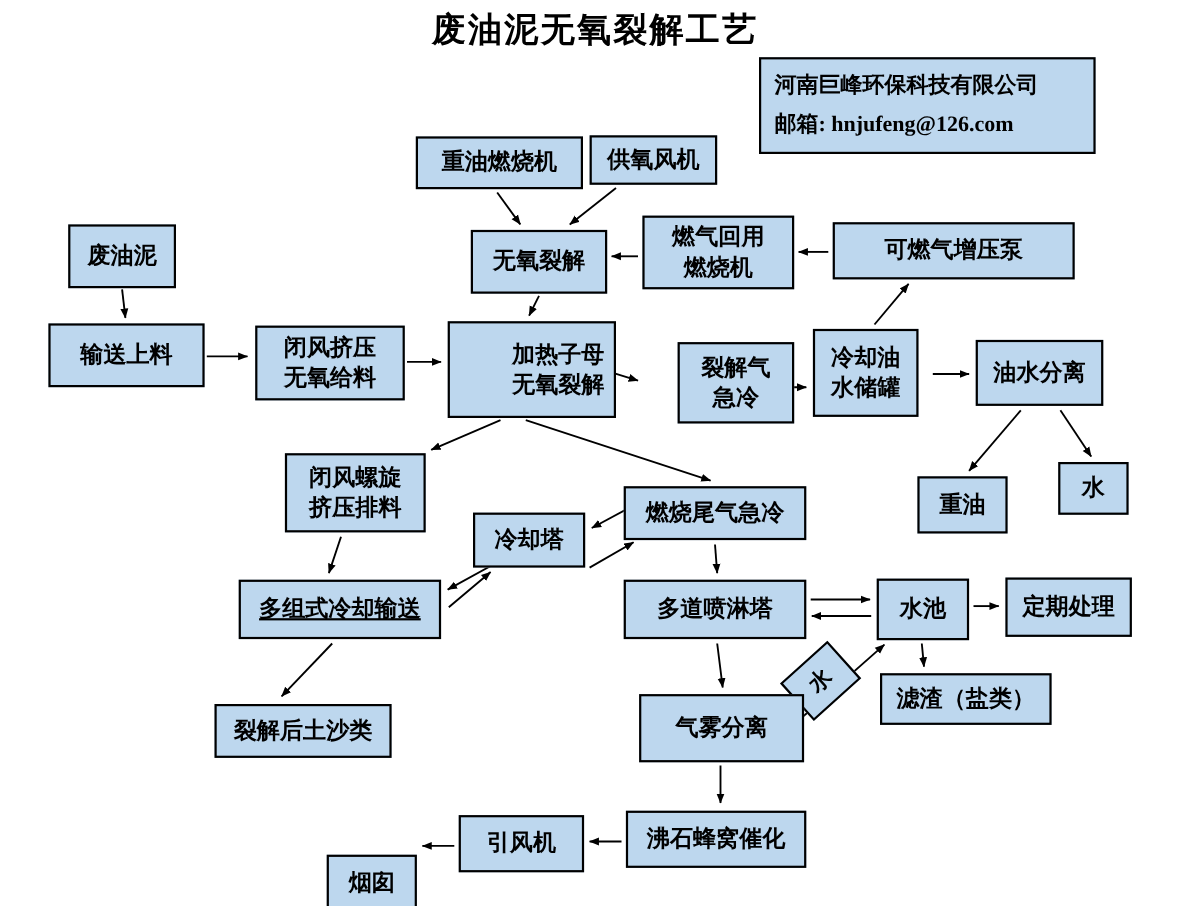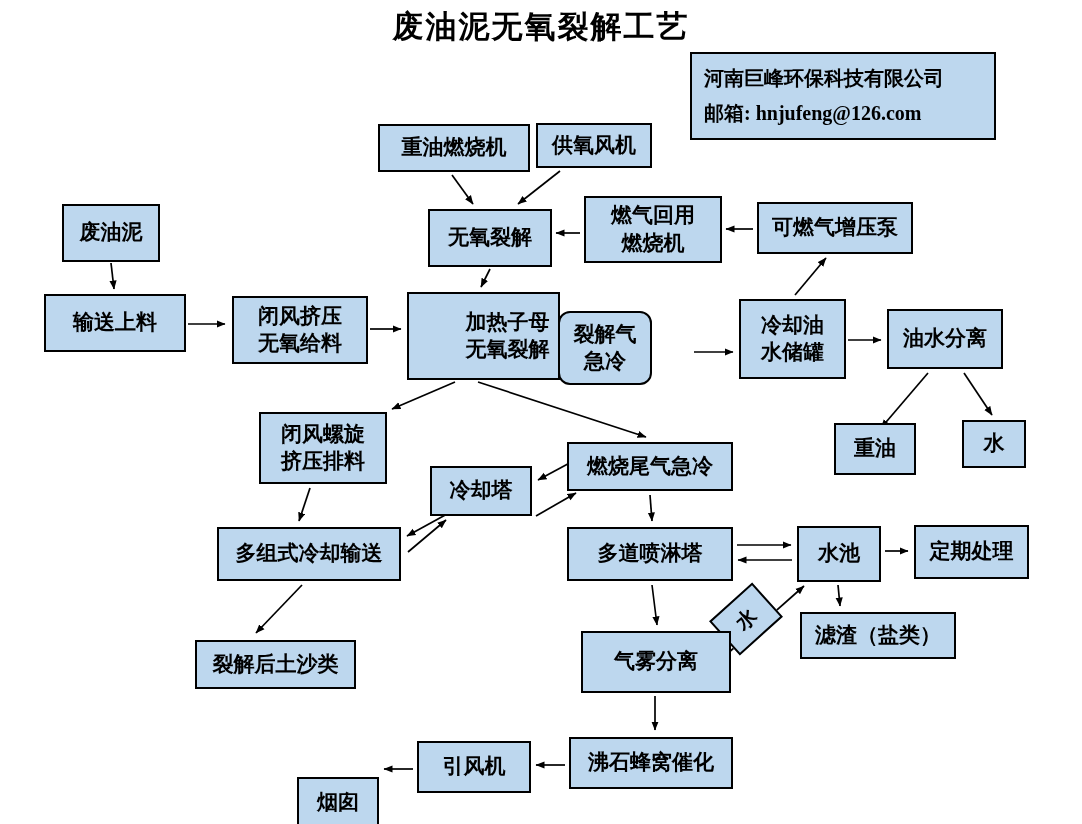--- a/index.html
+++ b/index.html
@@ -20,34 +20,34 @@
   }
   .node span{display:block;white-space:nowrap;}
   #company{align-items:flex-start;padding-left:12px;font-size:20px;line-height:1.75;}
   #water-diamond{transform:rotate(-42deg);font-size:20px;}
   
   #company{left:690px;top:52px;width:306px;height:88px;}
   #heavy-oil-burner{left:378px;top:124px;width:152px;height:48px;}
   #oxygen-fan{left:536px;top:123px;width:116px;height:45px;}
   #combustion-system{left:428px;top:209px;width:124px;height:58px;}
   #gas-reuse-burner{left:584px;top:196px;width:138px;height:67px;}
-  #gas-booster-pump{left:757px;top:202px;width:156px;height:52px;}
+  #gas-booster-pump{left:757px;top:202px;width:220px;height:52px;}
   #waste-oil-sludge{left:62px;top:204px;width:98px;height:58px;}
   #conveying-feed{left:44px;top:294px;width:142px;height:58px;}
   #airlock-extrude-feed{left:232px;top:296px;width:136px;height:68px;}
   #heating-pyrolysis{left:407px;top:292px;width:153px;height:88px;padding-left:48px;}
-  #pyrolysis-gas-quench{left:558px;top:311px;width:94px;height:74px;border-radius:12px;}
-  #cooling-oil-water-tank{left:739px;top:299px;width:107px;height:80px;}
+  #pyrolysis-gas-quench{left:616px;top:311px;width:106px;height:74px;}
+  #cooling-oil-water-tank{left:739px;top:299px;width:96px;height:80px;}
   #oil-water-separation{left:887px;top:309px;width:116px;height:60px;}
-  #heavy-oil{left:834px;top:423px;width:82px;height:52px;}
+  #heavy-oil{left:834px;top:433px;width:82px;height:52px;}
   #water-out{left:962px;top:420px;width:64px;height:48px;}
   #airlock-screw-discharge{left:259px;top:412px;width:128px;height:72px;}
   #cooling-tower{left:430px;top:466px;width:102px;height:50px;}
   #flue-gas-quench{left:567px;top:442px;width:166px;height:49px;}
-  #multi-group-cooling-conveyor{left:217px;top:527px;width:184px;height:54px;}
+  #multi-group-cooling-conveyor{left:217px;top:527px;width:184px;height:54px;text-decoration:underline;}
   #multi-spray-tower{left:567px;top:527px;width:166px;height:54px;}
   #water-pool{left:797px;top:526px;width:84px;height:56px;}
   #periodic-treatment{left:914px;top:525px;width:115px;height:54px;}
   #filter-residue{left:800px;top:612px;width:156px;height:47px;}
   #water-diamond{left:717px;top:596px;width:58px;height:46px;}
   #pyrolyzed-soil{left:195px;top:640px;width:161px;height:49px;}
   #gas-mist-separation{left:581px;top:631px;width:150px;height:62px;}
   #zeolite-catalysis{left:569px;top:737px;width:164px;height:52px;}
   #induced-draft-fan{left:417px;top:741px;width:114px;height:52px;}
   #chimney{left:297px;top:744px;width:82px;height:52px;margin-top:33px;}

